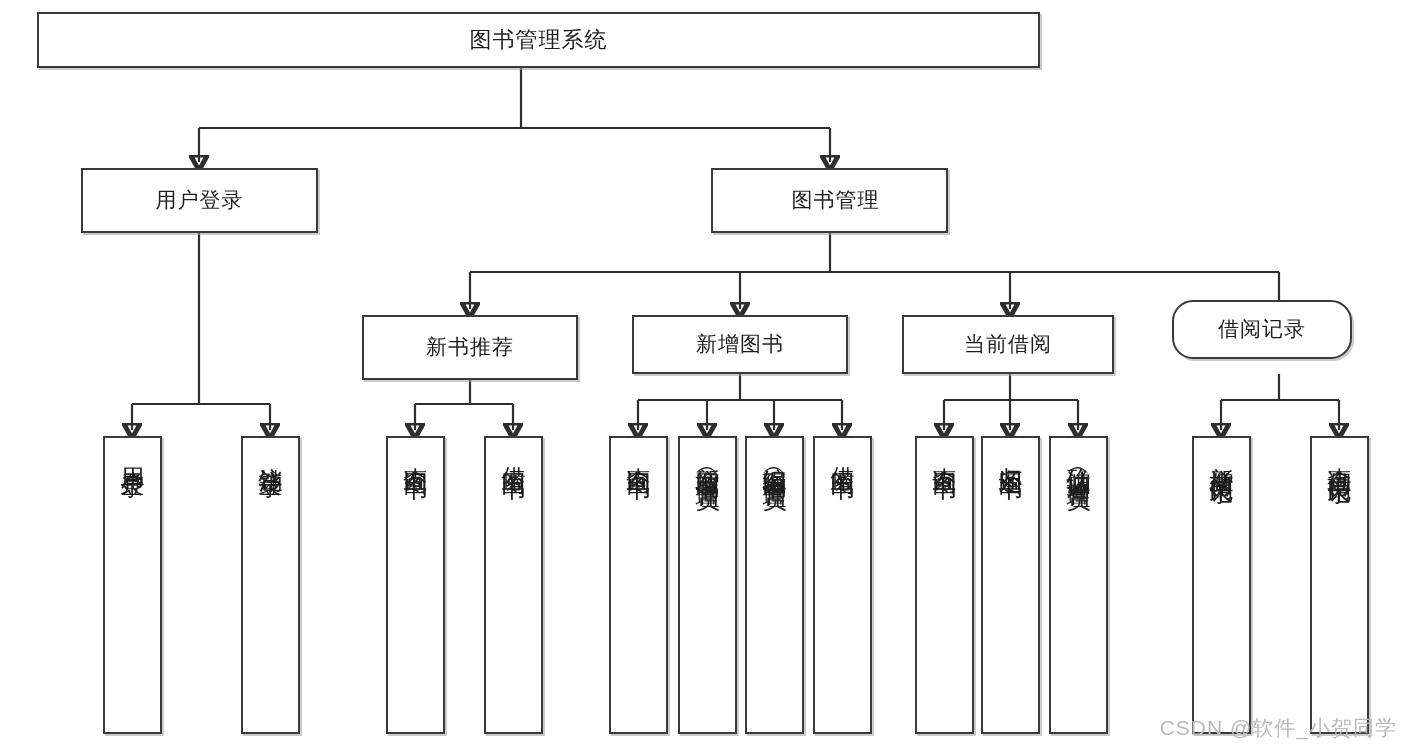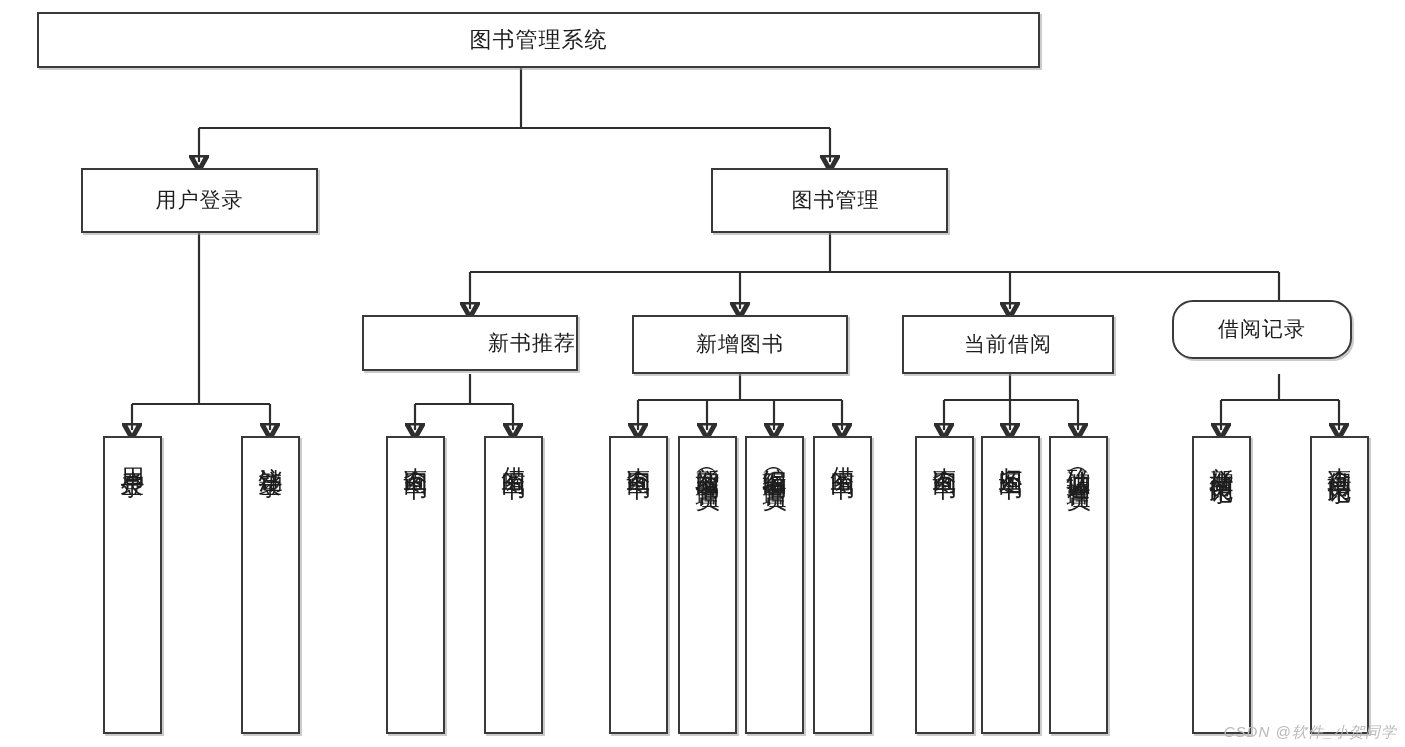--- a/index.html
+++ b/index.html
@@ -63,26 +63,25 @@
   }
   svg.connectors path, svg.connectors line {
     stroke: #2e2e2e;
     stroke-width: 2.2;
     fill: none;
   }
   .watermark {
     position: absolute;
     right: 8px;
     bottom: 5px;
-    font-size: 15px;
+    font-size: 21px;
     color: #b9b9b9;
     letter-spacing: 1px;
     white-space: nowrap;
     user-select: none;
-    font-style: italic;
   }
 </style>
 </head>
 <body>
 
 <div id="diagram-root">
 
   <svg class="connectors" viewBox="0 0 1405 747">
     <defs>
       <marker id="arrowhead" markerWidth="9" markerHeight="9" refX="3.2" refY="4.5" orient="auto" markerUnits="strokeWidth">
@@ -139,21 +138,21 @@
   </div>
 
   <div class="node" style="left:81px; top:168px; width:237px; height:65px;">
     <span class="node-label">用户登录</span>
   </div>
 
   <div class="node" style="left:711px; top:168px; width:237px; height:65px;padding-left:12px;">
     <span class="node-label">图书管理</span>
   </div>
 
-  <div class="node" style="left:362px; top:315px; width:216px; height:56px;justify-content:flex-end;">
+  <div class="node" style="left:362px; top:315px; width:216px; height:65px;">
     <span class="node-label">新书推荐</span>
   </div>
 
   <div class="node" style="left:632px; top:315px; width:216px; height:59px;">
     <span class="node-label">新增图书</span>
   </div>
 
   <div class="node" style="left:902px; top:315px; width:212px; height:59px;">
     <span class="node-label">当前借阅</span>
   </div>

